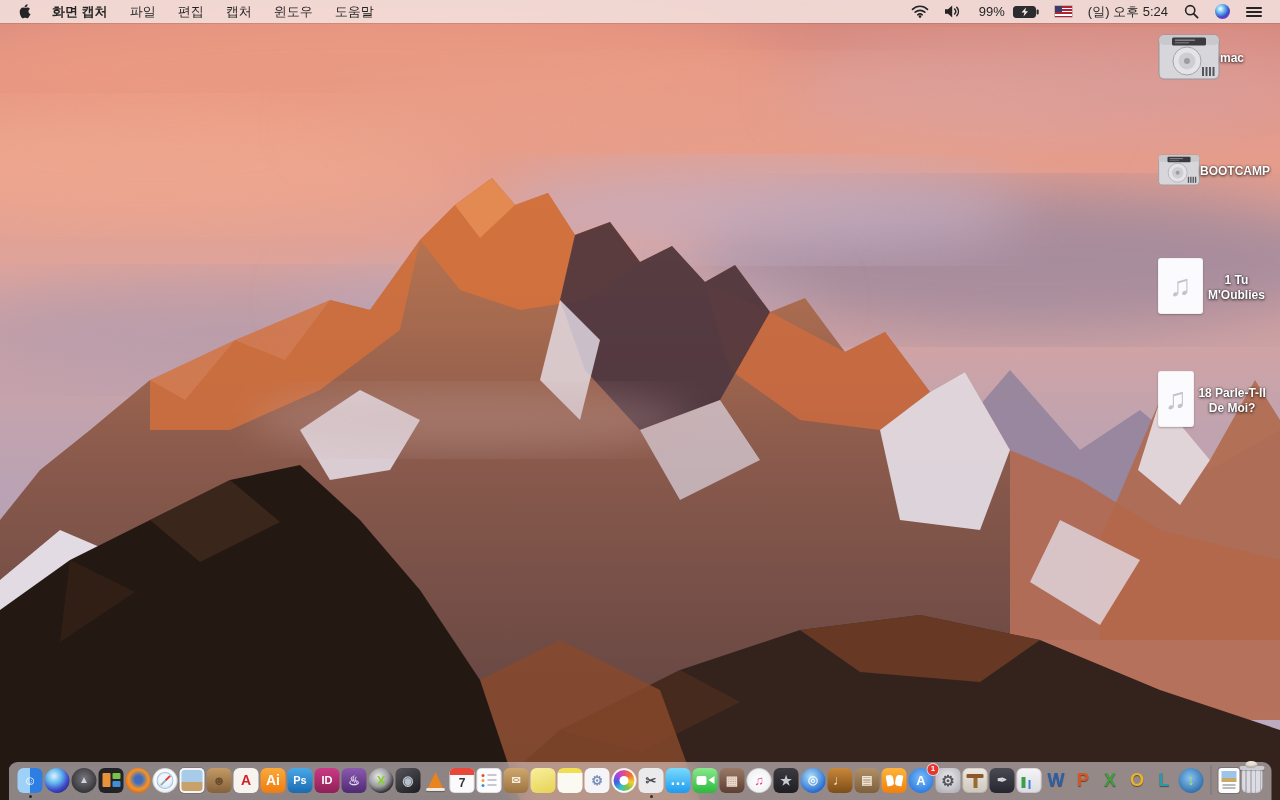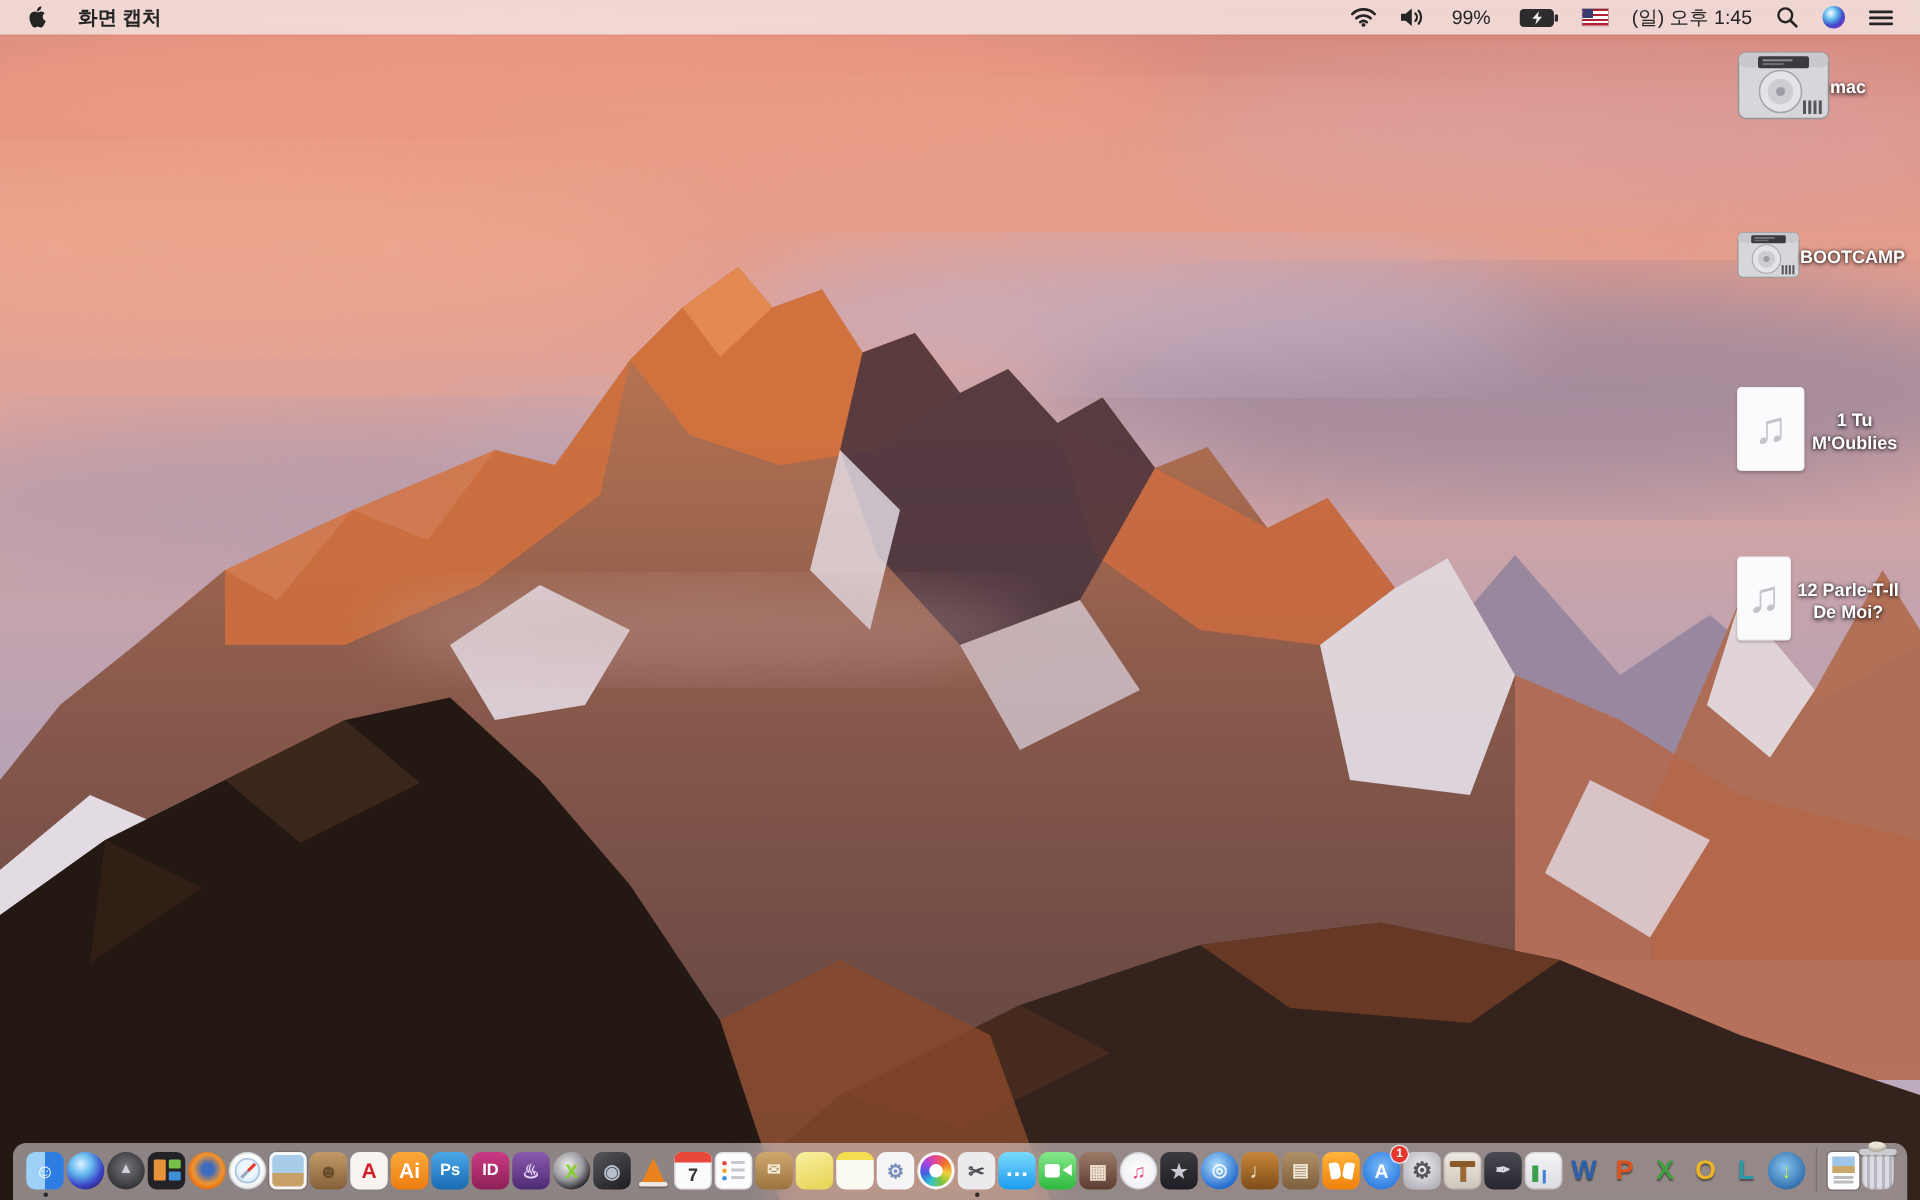--- a/index.html
+++ b/index.html
@@ -182,49 +182,56 @@
   </div>
 
   <div id="menubar">
     <div class="mb-left">
       <span class="mb-item mb-apple">
         <svg width="13" height="15" viewBox="0 0 13 15">
           <path fill="#242424" d="M11.4 12.1c-.5 1.1-1.1 2.2-2 2.2-.9 0-1.1-.5-2.2-.5s-1.4.5-2.2.5c-.9 0-1.6-1-2.2-2.1C1.5 9.8 1.2 6.5 2.6 4.9c.7-.8 1.6-1.3 2.5-1.3.9 0 1.5.5 2.2.5.7 0 1.2-.5 2.2-.5.9 0 1.8.5 2.4 1.3-2.1 1.2-1.8 4.2.6 5.1-.4 1-.6 1.4-1.1 2.1zM9.6.2c.1.8-.3 1.7-.8 2.3-.6.6-1.4 1.1-2.2 1-.1-.8.3-1.7.8-2.2C8 .7 8.9.3 9.6.2z"></path>
         </svg>
       </span>
       <span class="mb-item app-name">화면 캡처</span>
+      <span id="menus" style="display:flex">
+          <span class="mb-item">파일</span>
+          <span class="mb-item">편집</span>
+          <span class="mb-item">캡처</span>
+          <span class="mb-item">윈도우</span>
+          <span class="mb-item">도움말</span>
+        </span>
     </div>
     <div class="mb-right">
       <span class="mb-status">
         <svg width="18" height="13" viewBox="0 0 18 13">
           <path d="M1.5 4.4 A10.5 10.5 0 0 1 16.5 4.4" fill="none" stroke="#242424" stroke-width="1.7" stroke-linecap="round"></path>
           <path d="M4.2 7.2 A7 7 0 0 1 13.8 7.2" fill="none" stroke="#242424" stroke-width="1.7" stroke-linecap="round"></path>
           <path d="M6.8 9.8 A3.6 3.6 0 0 1 11.2 9.8" fill="none" stroke="#242424" stroke-width="1.7" stroke-linecap="round"></path>
           <circle cx="9" cy="11.6" r="1.3" fill="#242424"></circle>
         </svg>
       </span>
       <span class="mb-status">
         <svg width="18" height="13" viewBox="0 0 18 13">
           <path d="M0,4.2 L3,4.2 L7.2,0.6 L7.2,12.4 L3,8.8 L0,8.8 Z" fill="#242424"></path>
           <path d="M9.6,4 A3.6 3.6 0 0 1 9.6,9" fill="none" stroke="#242424" stroke-width="1.5" stroke-linecap="round"></path>
           <path d="M11.8,2.2 A6.6 6.6 0 0 1 11.8,10.8" fill="none" stroke="#242424" stroke-width="1.5" stroke-linecap="round"></path>
         </svg>
       </span>
-      <span class="mb-status batt-group" style="gap:19px">
+      <span class="mb-status batt-group" style="gap:8px">
         <span>99%</span>
         <svg width="26" height="12" viewBox="0 0 26 12">
           <rect x="0.5" y="0.5" width="22" height="11" rx="2.5" fill="#2c2c2e" stroke="#2c2c2e"></rect>
           <rect x="23.5" y="3.5" width="2.2" height="5" rx="1" fill="#2c2c2e"></rect>
           <path d="M13,1.5 L8.5,6.5 L11.5,6.5 L10.5,10.5 L15,5.2 L12.2,5.2 Z" fill="#f4efee"></path>
         </svg>
       </span>
       <span class="mb-status">
           <span class="flag"></span>
         </span>
-      <span class="mb-status clock">(일) 오후 1:45</span>
+      <span class="mb-status clock">(일) 오후 5:24</span>
       <span class="mb-status">
         <svg width="15" height="15" viewBox="0 0 15 15">
           <circle cx="6.2" cy="6.2" r="4.6" fill="none" stroke="#242424" stroke-width="1.6"></circle>
           <line x1="9.8" y1="9.8" x2="13.6" y2="13.6" stroke="#242424" stroke-width="1.8" stroke-linecap="round"></line>
         </svg>
       </span>
       <span class="mb-status">
           <span class="siri-orb"></span>
         </span>
       <span class="mb-status">
@@ -279,21 +286,21 @@
       <div class="desk-icon" style="top: 258px;">
         <div class="music-sq">
           <span>♫</span>
         </div>
         <div class="label">1 Tu M'Oublies</div>
       </div>
       <div class="desk-icon" style="top: 371px;">
         <div class="music-sq">
           <span>♫</span>
         </div>
-        <div class="label">12 Parle-T-Il De Moi?</div>
+        <div class="label">18 Parle-T-Il De Moi?</div>
       </div>
     </div>
 
   <div id="dock">
       <div class="ditem sp-finder running" title="Finder" style="color: rgb(255, 255, 255);">
         <span style="font-size: 13px;">☺</span>
       </div>
       <div class="ditem circ" title="Siri" style="background: radial-gradient(circle at 38% 32%, rgb(207, 234, 255) 4%, rgb(98, 184, 238) 32%, rgb(61, 70, 201) 62%, rgb(33, 23, 74) 95%);"></div>
       <div class="ditem circ" title="Launchpad" style="background: radial-gradient(circle at 50% 42%, rgb(118, 118, 124), rgb(48, 48, 52) 78%); color: rgb(207, 210, 218);">
         <span style="font-size: 10px;">▲</span>

